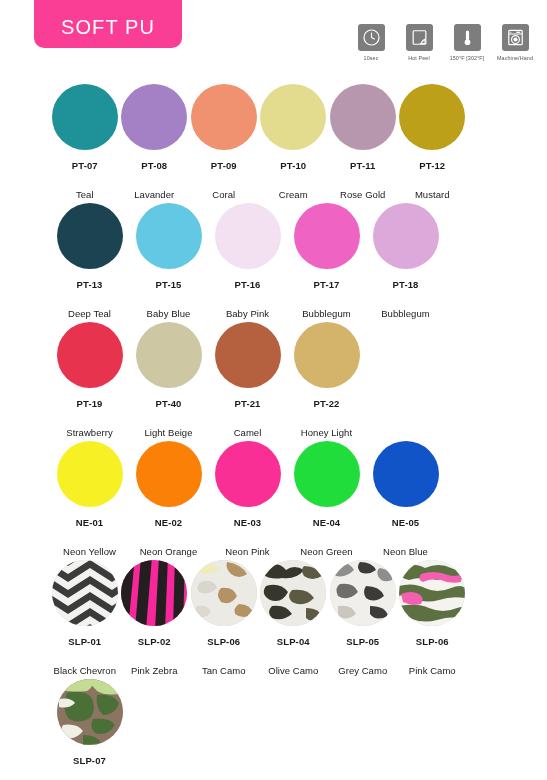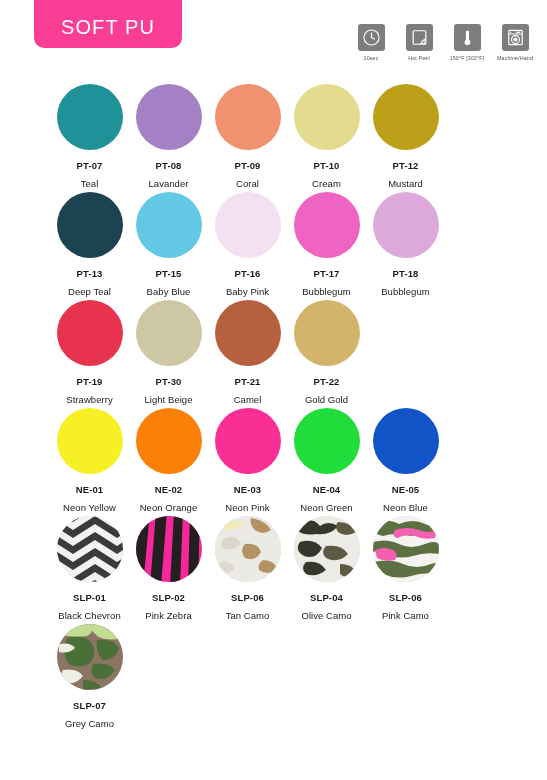--- a/index.html
+++ b/index.html
@@ -106,21 +106,21 @@
   }
   .code {
     margin-top: 10px;
     font-size: 9.5px;
     font-weight: bold;
     color: #1a1a1a;
     letter-spacing: 0.1px;
     white-space: nowrap;
   }
   .cname {
-    margin-top: 7px;
+    margin-top: 18px;
     font-size: 9.5px;
     color: #1a1a1a;
     letter-spacing: 0.05px;
     white-space: nowrap;
   }
 </style>
 </head>
 <body>
 
 <div class="header">
@@ -195,20 +195,25 @@
         <div class="disc" style="background: rgb(240, 146, 111);"></div>
         <div class="code">PT-09</div>
         <div class="cname">Coral</div>
       </div>
       <div class="swatch-cell">
         <div class="disc" style="background: rgb(227, 219, 142);"></div>
         <div class="code">PT-10</div>
         <div class="cname">Cream</div>
       </div>
       <div class="swatch-cell">
+        <div class="disc" style="background: rgb(183, 151, 173);"></div>
+        <div class="code">PT-11</div>
+        <div class="cname">Rose Gold</div>
+      </div>
+      <div class="swatch-cell">
         <div class="disc" style="background: rgb(189, 160, 25);"></div>
         <div class="code">PT-12</div>
         <div class="cname">Mustard</div>
       </div>
     </div>
     <div class="swatch-row">
       <div class="swatch-cell">
         <div class="disc" style="background: rgb(27, 67, 81);"></div>
         <div class="code">PT-13</div>
         <div class="cname">Deep Teal</div>
@@ -235,32 +240,32 @@
       </div>
     </div>
     <div class="swatch-row">
       <div class="swatch-cell">
         <div class="disc" style="background: rgb(232, 51, 79);"></div>
         <div class="code">PT-19</div>
         <div class="cname">Strawberry</div>
       </div>
       <div class="swatch-cell">
         <div class="disc" style="background: rgb(205, 199, 164);"></div>
-        <div class="code">PT-30</div>
+        <div class="code">PT-40</div>
         <div class="cname">Light Beige</div>
       </div>
       <div class="swatch-cell">
         <div class="disc" style="background: rgb(181, 97, 63);"></div>
         <div class="code">PT-21</div>
         <div class="cname">Camel</div>
       </div>
       <div class="swatch-cell">
         <div class="disc" style="background: rgb(212, 179, 107);"></div>
         <div class="code">PT-22</div>
-        <div class="cname">Gold Gold</div>
+        <div class="cname">Honey Light</div>
       </div>
     </div>
     <div class="swatch-row">
       <div class="swatch-cell">
         <div class="disc" style="background: rgb(247, 240, 36);"></div>
         <div class="code">NE-01</div>
         <div class="cname">Neon Yellow</div>
       </div>
       <div class="swatch-cell">
         <div class="disc" style="background: rgb(251, 128, 7);"></div>
@@ -358,20 +363,36 @@
       <path d="M12 46 Q26 44 32 54 Q22 62 12 58 Q6 52 12 46Z" fill="#37362c"></path>
       <path d="M46 48 Q60 48 62 58 Q52 64 46 58Z" fill="#5c5a43"></path>
             </svg></div>
         </div>
         <div class="code">SLP-04</div>
         <div class="cname">Olive Camo</div>
       </div>
       <div class="swatch-cell">
         <div class="disc">
           <div class="tex"><svg width="66" height="66" viewBox="0 0 66 66" preserveAspectRatio="none">
+              <rect width="66" height="66" fill="#f0efeb"></rect>
+      <path d="M4 4 Q18 0 24 10 Q16 18 6 16 Q0 10 4 4Z" fill="#8e8e8c"></path>
+      <path d="M30 2 Q42 2 46 10 Q38 16 30 12 Q26 6 30 2Z" fill="#3c3b39"></path>
+      <path d="M50 8 Q62 10 62 20 Q52 24 48 16 Q46 10 50 8Z" fill="#8e8e8c"></path>
+      <path d="M10 24 Q24 22 28 32 Q18 42 8 36 Q4 28 10 24Z" fill="#6f6e6b"></path>
+      <path d="M36 26 Q50 26 54 36 Q44 44 36 38 Q32 32 36 26Z" fill="#3c3b39"></path>
+      <path d="M8 46 Q22 44 26 54 Q16 62 8 56Z" fill="#c9c7be"></path>
+      <path d="M40 46 Q56 46 58 56 Q46 62 40 54Z" fill="#3c3b39"></path>
+            </svg></div>
+        </div>
+        <div class="code">SLP-05</div>
+        <div class="cname">Grey Camo</div>
+      </div>
+      <div class="swatch-cell">
+        <div class="disc">
+          <div class="tex"><svg width="66" height="66" viewBox="0 0 66 66" preserveAspectRatio="none">
               <rect width="66" height="66" fill="#f4f3ef"></rect>
       <path d="M0 6 Q16 2 26 8 Q40 2 52 8 Q62 12 66 10 L66 20 Q50 16 38 20 Q22 16 10 20 Q2 18 0 14Z" fill="#5c7042"></path>
       <path d="M0 26 Q14 22 26 28 Q38 34 52 28 Q62 24 66 28 L66 38 Q52 36 40 40 Q26 44 12 38 Q4 34 0 36Z" fill="#5c7042"></path>
       <path d="M0 46 Q18 42 30 48 Q44 54 58 48 Q64 46 66 48 L66 58 Q50 56 38 60 Q24 64 10 58 Q4 54 0 56Z" fill="#5c7042"></path>
       <path d="M22 14 Q34 10 46 14 Q56 18 62 14 L62 22 Q50 24 42 20 Q32 18 24 22 Q18 20 22 14Z" fill="#f45fb0"></path>
       <path d="M2 34 Q12 30 20 34 Q26 38 22 44 Q12 46 4 42Z" fill="#f45fb0"></path>
             </svg></div>
         </div>
         <div class="code">SLP-06</div>
         <div class="cname">Pink Camo</div>

